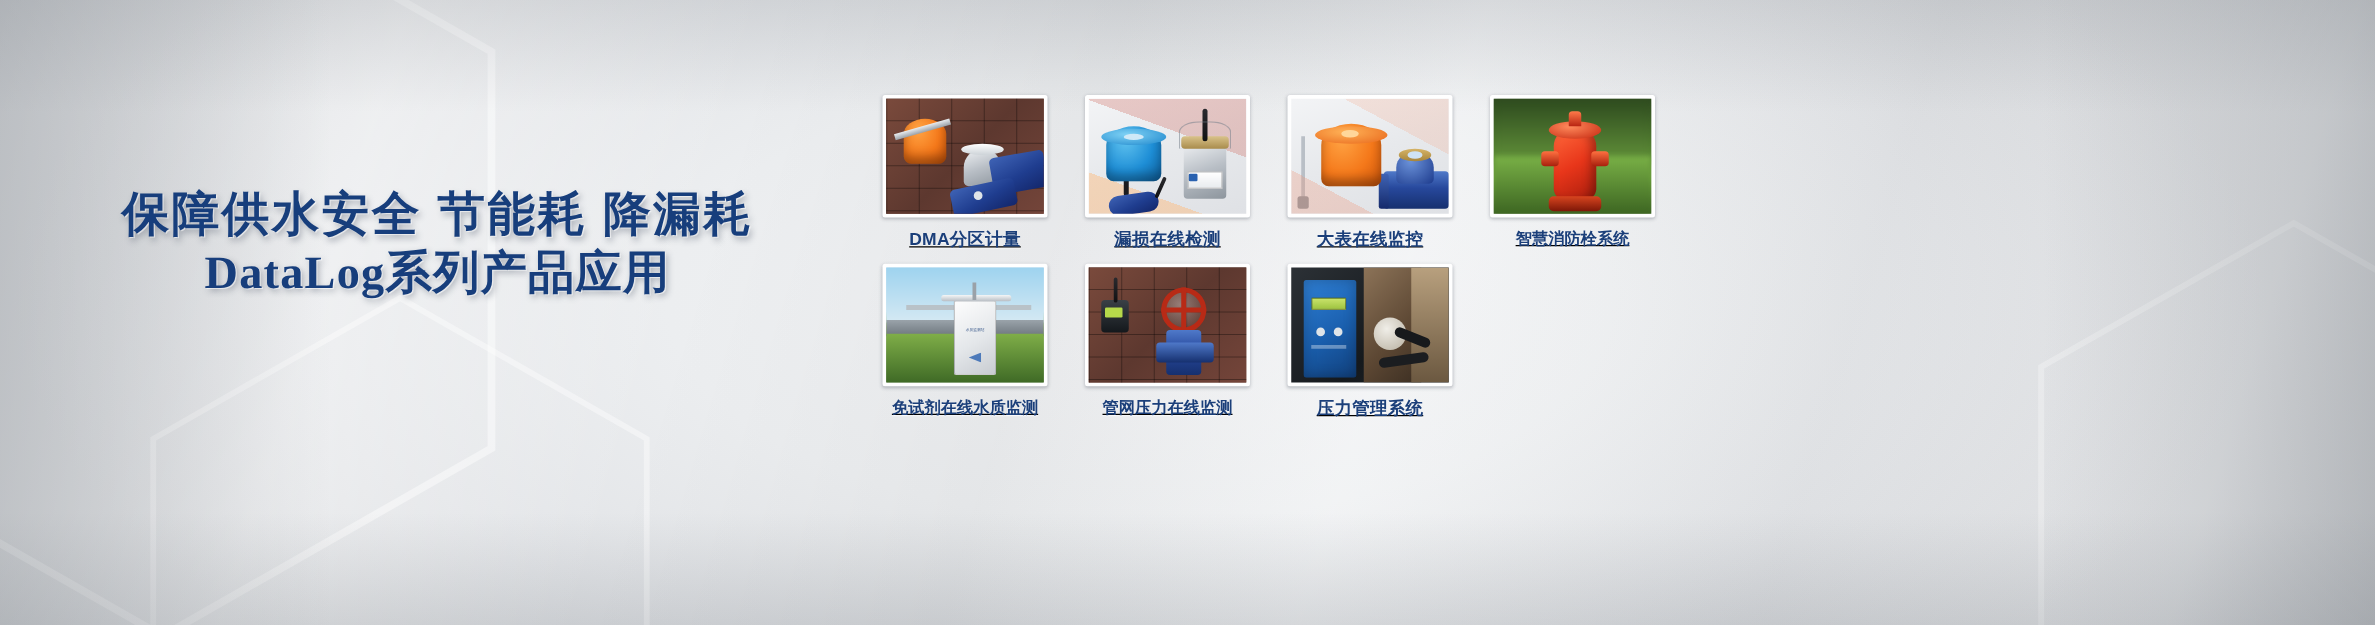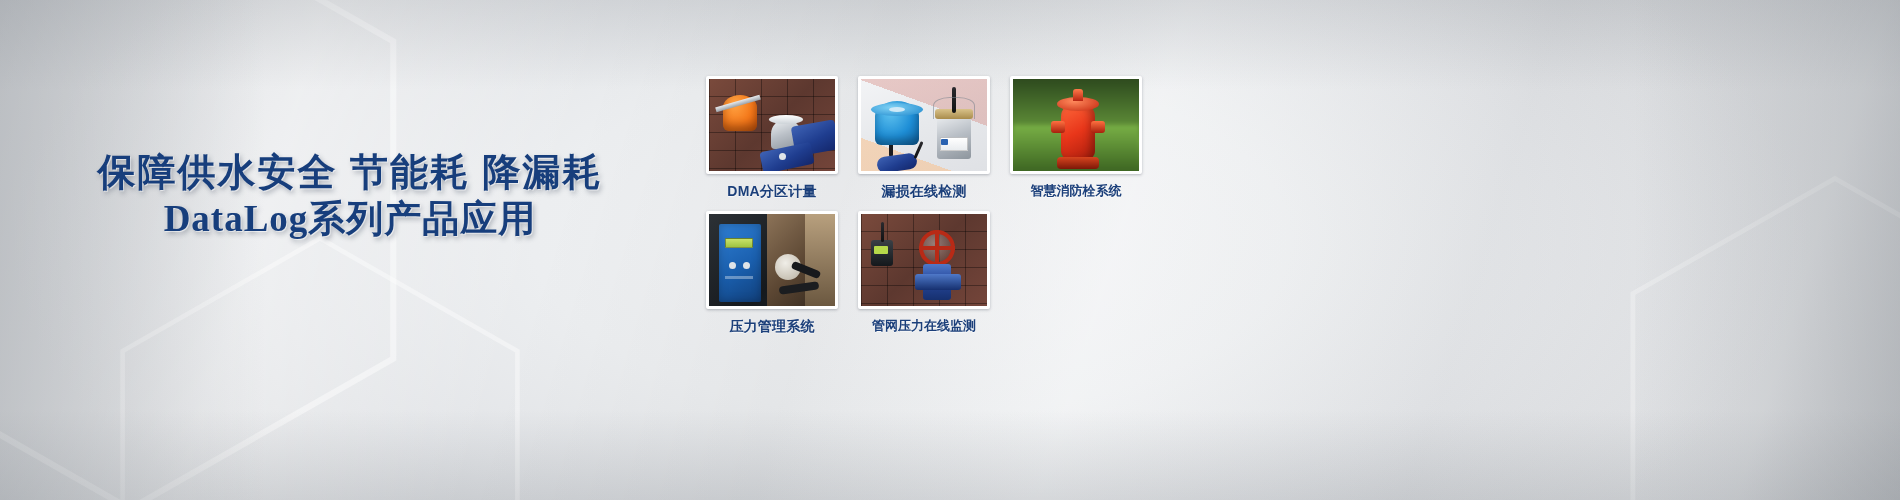--- a/index.html
+++ b/index.html
@@ -97,22 +97,23 @@
   
   .tile-grid {
     position: absolute;
     left: 706px;
     top: 76px;
     width: 576px;
     z-index: 6;
   }
   .tile-row {
     display: flex;
-    gap: 20px;
+    gap: 30px;
     margin-bottom: 11px;
+    text-decoration: underline;
   }
   .tile {
     width: 132px;
   }
   .tile-frame {
     width: 132px;
     height: 98px;
     background: #ffffff;
     padding: 3px;
     border-radius: 2px;
@@ -300,20 +301,39 @@
               <div class="obj label-plate" style="left:79px;top:58px;width:28px;height:14px;"></div>
               <div class="obj" style="left:80px;top:60px;width:7px;height:6px;background:#2a62b0;border-radius:1px;"></div>
               <div class="obj blue-body" style="left:16px;top:76px;width:40px;height:16px;border-radius:8px;transform:rotate(-8deg);"></div>
               <div class="obj ant" style="left:56px;top:62px;width:3px;height:18px;transform:rotate(24deg);"></div>
             </div>
           </div>
         </div>
         <div class="tile-caption">漏损在线检测</div>
       </div>
 
+      <div class="tile">
+        <div class="tile-frame">
+          <div class="tile-photo studio-bg warm">
+            <div class="scene">
+              <div class="obj orange-cap" style="left:24px;top:20px;width:48px;height:50px;z-index:2;"></div>
+              <div class="obj" style="left:19px;top:22px;width:58px;height:14px;background:radial-gradient(ellipse at 42% 32%,#ffb257,#e8661a);border-radius:50%;z-index:3;"></div>
+              <div class="obj" style="left:40px;top:25px;width:14px;height:6px;background:#ffd79a;border-radius:50%;z-index:4;"></div>
+              <div class="obj" style="left:8px;top:30px;width:3px;height:52px;background:#b9bfc6;"></div>
+              <div class="obj" style="left:5px;top:78px;width:9px;height:10px;background:#8f979f;border-radius:2px;"></div>
+              <div class="obj pipe-blue" style="left:74px;top:58px;width:52px;height:30px;"></div>
+              <div class="obj" style="left:84px;top:42px;width:30px;height:26px;background:radial-gradient(circle at 38% 30%,#6c93da,#1d3b8d);border-radius:50% 50% 4px 4px;"></div>
+              <div class="obj" style="left:86px;top:40px;width:26px;height:10px;background:linear-gradient(#d6b468,#a7853c);border-radius:50%;"></div>
+              <div class="obj" style="left:93px;top:42px;width:12px;height:6px;background:#cfe3f5;border-radius:50%;"></div>
+              <div class="obj" style="left:70px;top:60px;width:8px;height:28px;background:linear-gradient(#3f63b5,#152a6b);border-radius:2px;"></div>
+            </div>
+          </div>
+        </div>
+        <div class="tile-caption">大表在线监控</div>
+      </div>
 
       <div class="tile">
         <div class="tile-frame">
           <div class="tile-photo hydrant-bg">
             <div class="scene">
               <div class="obj" style="left:0;top:0;width:100%;height:56%;background:linear-gradient(to bottom,#2d4a1e,#63933a);filter:blur(3px);"></div>
               <div class="obj" style="left:0;top:50%;width:100%;height:50%;background:linear-gradient(to bottom,#79b046,#3d6622);filter:blur(2px);"></div>
               <div class="obj redhydrant" style="left:48px;top:24px;width:34px;height:58px;"></div>
               <div class="obj" style="left:44px;top:18px;width:42px;height:14px;background:radial-gradient(ellipse at 40% 30%,#ff8a5c,#c5270f);border-radius:50%;"></div>
               <div class="obj" style="left:60px;top:10px;width:10px;height:12px;background:linear-gradient(#ff7a4a,#b82512);border-radius:3px 3px 0 0;"></div>
@@ -322,20 +342,56 @@
               <div class="obj" style="left:44px;top:78px;width:42px;height:12px;background:linear-gradient(#d8451f,#7d1707);border-radius:4px;"></div>
             </div>
           </div>
         </div>
         <div class="tile-caption small">智慧消防栓系统</div>
       </div>
     </div>
 
     <div class="tile-row">
 
+      <div class="tile">
+        <div class="tile-frame">
+          <div class="tile-photo outdoor-bg">
+            <div class="scene">
+              <div class="obj" style="left:0;top:0;width:100%;height:48%;background:linear-gradient(to bottom,#9ed3ef,#d5e9f3);"></div>
+              <div class="obj" style="left:0;top:46%;width:100%;height:14%;background:linear-gradient(#9aa3aa,#6d767d);"></div>
+              <div class="obj" style="left:0;top:58%;width:100%;height:42%;background:linear-gradient(#7fae48,#3f6a26);"></div>
+              <div class="obj" style="left:16px;top:30px;width:100px;height:4px;background:#b9c2c8;"></div>
+              <div class="obj cabinet" style="left:54px;top:26px;width:34px;height:60px;"></div>
+              <div class="obj" style="left:44px;top:22px;width:56px;height:5px;background:linear-gradient(#f4f6f7,#b8bec4);border-radius:2px;"></div>
+              <div class="obj" style="left:69px;top:12px;width:3px;height:14px;background:#9aa1a8;"></div>
+              <div class="obj tiny-txt" style="left:56px;top:48px;width:30px;">水质监测站</div>
+              <div class="obj" style="left:66px;top:68px;width:10px;height:8px;background:#2a62b0;clip-path:polygon(0 50%,100% 0,100% 100%);opacity:0.8;"></div>
+            </div>
+          </div>
+        </div>
+        <div class="tile-caption small">免试剂在线水质监测</div>
+      </div>
+
+      <div class="tile">
+        <div class="tile-frame">
+          <div class="tile-photo brick-bg">
+            <div class="scene">
+              <div class="obj" style="left:10px;top:26px;width:22px;height:26px;background:linear-gradient(#3a4046,#14181c);border-radius:3px;"></div>
+              <div class="obj" style="left:13px;top:32px;width:14px;height:8px;background:#b6d94a;border-radius:1px;"></div>
+              <div class="obj valve-wheel" style="left:58px;top:16px;width:36px;height:36px;"></div>
+              <div class="obj" style="left:74px;top:16px;width:4px;height:36px;background:#b82a16;"></div>
+              <div class="obj" style="left:58px;top:32px;width:36px;height:4px;background:#b82a16;"></div>
+              <div class="obj pipe-blue" style="left:62px;top:50px;width:28px;height:36px;"></div>
+              <div class="obj" style="left:54px;top:60px;width:46px;height:16px;background:linear-gradient(#4f79c9,#16306f);border-radius:3px;"></div>
+              <div class="obj ant" style="left:20px;top:8px;width:3px;height:20px;"></div>
+            </div>
+          </div>
+        </div>
+        <div class="tile-caption small">管网压力在线监测</div>
+      </div>
 
       <div class="tile">
         <div class="tile-frame">
           <div class="tile-photo dark-bg">
             <div class="scene">
               <div class="obj" style="left:58px;top:0;width:46px;height:100%;background:linear-gradient(135deg,#8c7358,#5c4733 60%,#3b2e22);"></div>
               <div class="obj" style="left:96px;top:0;width:30px;height:100%;background:linear-gradient(#b8a07e,#6b5840);"></div>
               <div class="obj blue-panel" style="left:10px;top:10px;width:42px;height:78px;"></div>
               <div class="obj lcd" style="left:16px;top:24px;width:28px;height:10px;"></div>
               <div class="obj dot-led" style="left:20px;top:48px;width:7px;height:7px;background:#dfe4e8;"></div>
@@ -343,33 +399,15 @@
               <div class="obj" style="left:16px;top:62px;width:28px;height:3px;background:rgba(255,255,255,0.35);"></div>
               <div class="obj" style="left:66px;top:40px;width:26px;height:26px;background:radial-gradient(circle at 40% 35%,#f0eee8,#b8b0a0);border-radius:50%;"></div>
               <div class="obj" style="left:82px;top:52px;width:30px;height:8px;background:#17191c;border-radius:5px;transform:rotate(22deg);"></div>
               <div class="obj" style="left:70px;top:70px;width:40px;height:8px;background:#1b1d20;border-radius:5px;transform:rotate(-8deg);"></div>
             </div>
           </div>
         </div>
         <div class="tile-caption">压力管理系统</div>
       </div>
 
-      <div class="tile">
-        <div class="tile-frame">
-          <div class="tile-photo brick-bg">
-            <div class="scene">
-              <div class="obj" style="left:10px;top:26px;width:22px;height:26px;background:linear-gradient(#3a4046,#14181c);border-radius:3px;"></div>
-              <div class="obj" style="left:13px;top:32px;width:14px;height:8px;background:#b6d94a;border-radius:1px;"></div>
-              <div class="obj valve-wheel" style="left:58px;top:16px;width:36px;height:36px;"></div>
-              <div class="obj" style="left:74px;top:16px;width:4px;height:36px;background:#b82a16;"></div>
-              <div class="obj" style="left:58px;top:32px;width:36px;height:4px;background:#b82a16;"></div>
-              <div class="obj pipe-blue" style="left:62px;top:50px;width:28px;height:36px;"></div>
-              <div class="obj" style="left:54px;top:60px;width:46px;height:16px;background:linear-gradient(#4f79c9,#16306f);border-radius:3px;"></div>
-              <div class="obj ant" style="left:20px;top:8px;width:3px;height:20px;"></div>
-            </div>
-          </div>
-        </div>
-        <div class="tile-caption small">管网压力在线监测</div>
-      </div>
-
     </div>
   </div>
 </div>
 
 </body></html>

